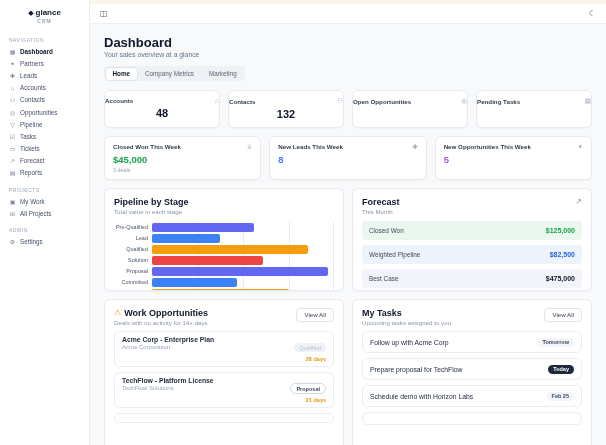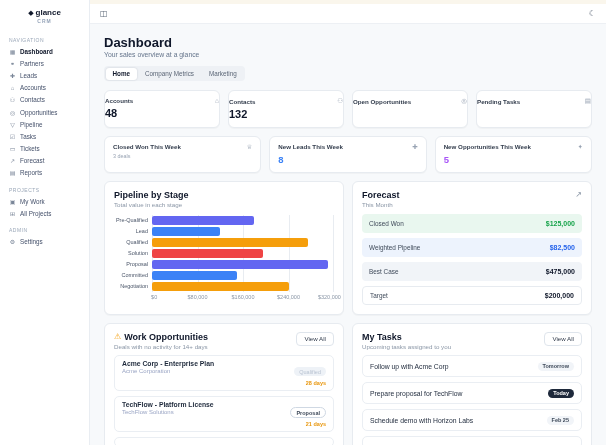--- a/index.html
+++ b/index.html
@@ -26,32 +26,32 @@
   .content { flex:1; padding:9px 14px; overflow:hidden; }
   h1 { font-size:13px; font-weight:700; margin:2px 0 1px; }
   .subtitle { font-size:6.8px; color:#64748b; }
   .tabs { display:inline-flex; background:#eef1f5; border-radius:4px; padding:1.5px; margin-top:8px; gap:1px; }
   .tab { font-size:6.3px; color:#5b6676; padding:2.5px 7px; border-radius:3px; cursor:pointer; white-space:nowrap; }
   .tab.active { background:#fff; color:#0f172a; font-weight:700; box-shadow:0 0 2px rgba(15,23,42,.18); }
 
   .card { background:#fff; border:1px solid #e7ebf0; border-radius:6px; box-shadow:0 1px 1px rgba(15,23,42,.03); }
 
   .stat-grid { display:grid; grid-template-columns:repeat(4,1fr); gap:8px; margin-top:9px; }
-  .stat-card { padding:6px 0 7px; }
+  .stat-card { padding:6px 0 7px;text-align:center; }
   .stat-top { display:flex; justify-content:space-between; align-items:center; font-size:6.2px; color:#323c4c; font-weight:600; }
   .stat-top .si { color:#98a3b3; font-size:6.5px; font-weight:400; }
   .stat-value { font-size:11px; font-weight:700; margin-top:2.5px; }
 
   .week-grid { display:grid; grid-template-columns:repeat(3,1fr); gap:8px; margin-top:8px; }
   .week-card { padding:6px 8px 6px; min-height:37px; }
   .week-value { font-size:9.5px; font-weight:700; margin-top:3px; }
   .week-sub { font-size:5.4px; color:#98a3b3; margin-top:2px; min-height:6px; }
 
   .mid-grid { display:grid; grid-template-columns:1fr 1fr; gap:8px; margin-top:8px; }
-  .panel { padding:8px 9px; height:134px; overflow:hidden; }
+  .panel { padding:8px 9px; height:103px; overflow:hidden; }
   .panel-head { display:flex; justify-content:space-between; align-items:flex-start; }
   .panel-title { font-size:9px; font-weight:700; }
   .panel-sub { font-size:6.2px; color:#8a96a6; margin-top:1.5px; }
   .panel-icon { font-size:8px; color:#8a96a6; }
   .title-row { display:flex; align-items:center; gap:3px; }
   .warn { color:#f59e0b; font-size:8px; }
 
   
   .chart-body { display:flex; margin-top:7px; }
   .ylabels { display:flex; flex-direction:column; width:38px; flex:none; }
@@ -213,20 +213,21 @@
             </div>
         </div>
       </div>
 
       <div class="week-grid">
         <div class="card week-card">
           <div class="stat-top">
               <span>Closed Won This Week</span>
               <span class="si">♕</span>
             </div>
+          <div class="week-value" style="color: rgb(22, 163, 74);">$45,000</div>
           <div class="week-sub">3 deals</div>
         </div>
         <div class="card week-card">
           <div class="stat-top">
               <span>New Leads This Week</span>
               <span class="si">✚</span>
             </div>
           <div class="week-value" style="color: rgb(59, 130, 246);">8</div>
         </div>
         <div class="card week-card">

